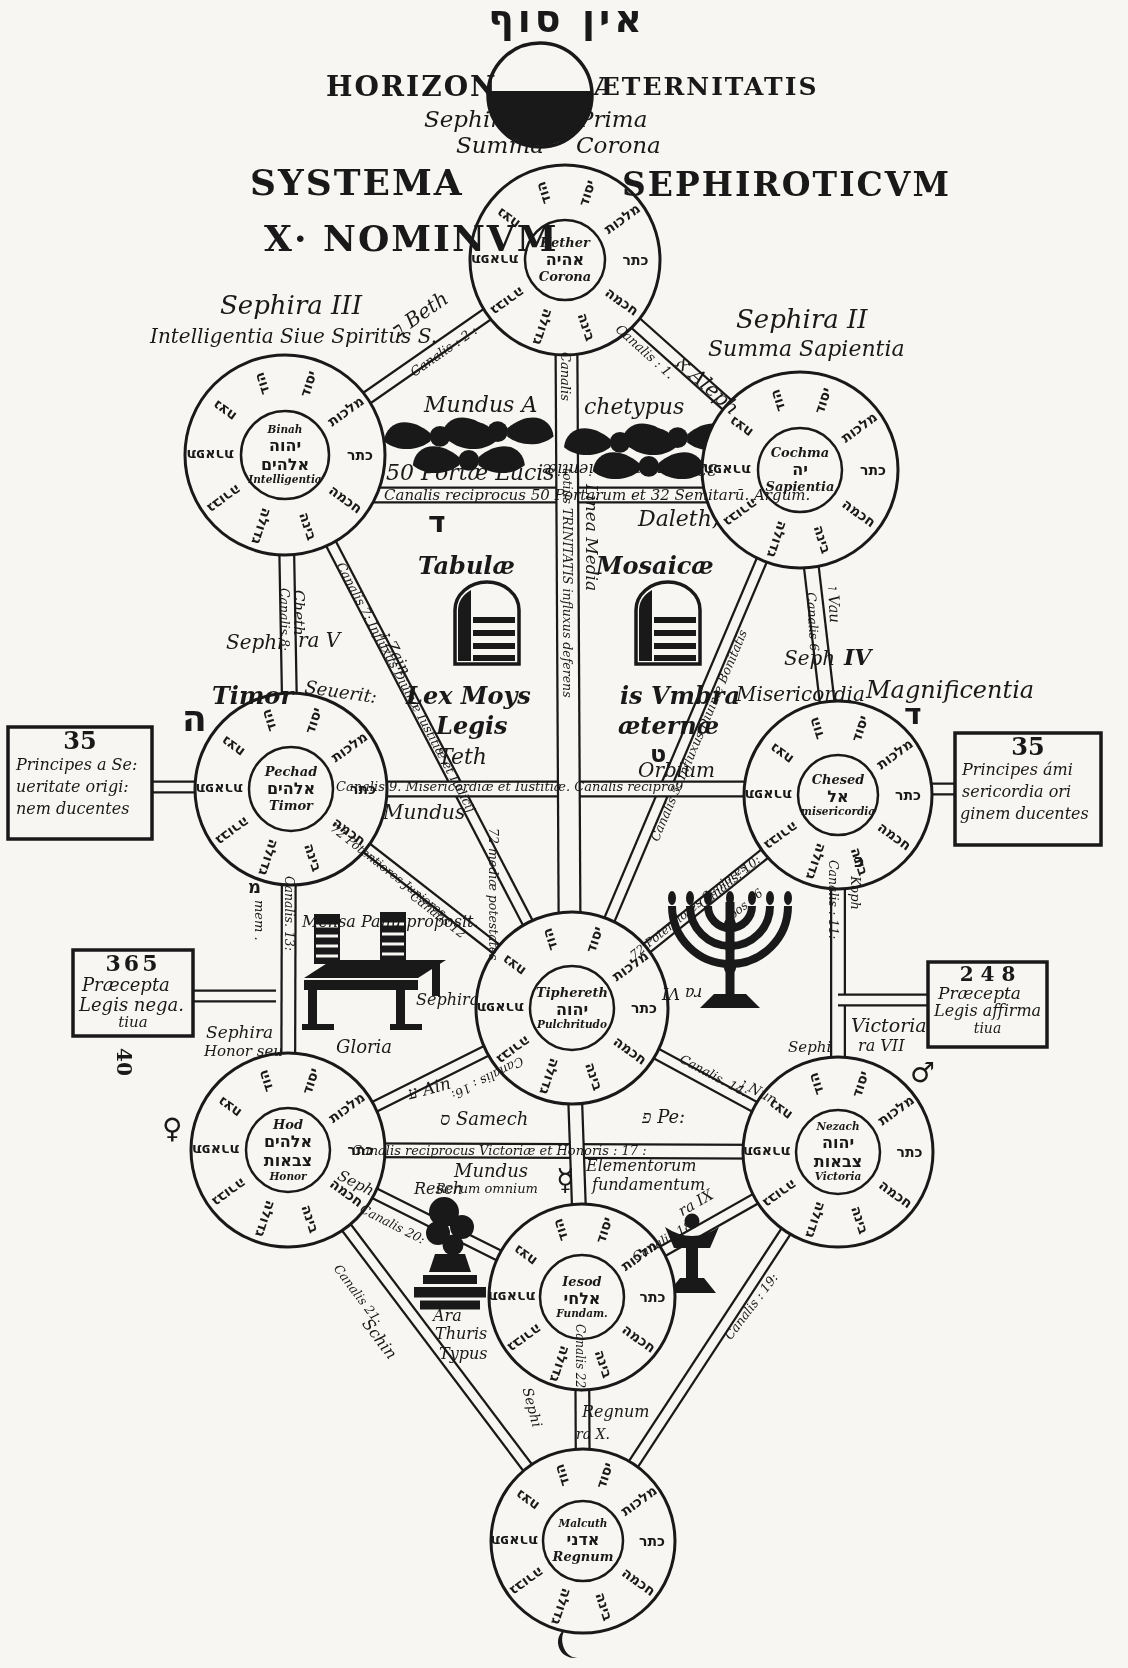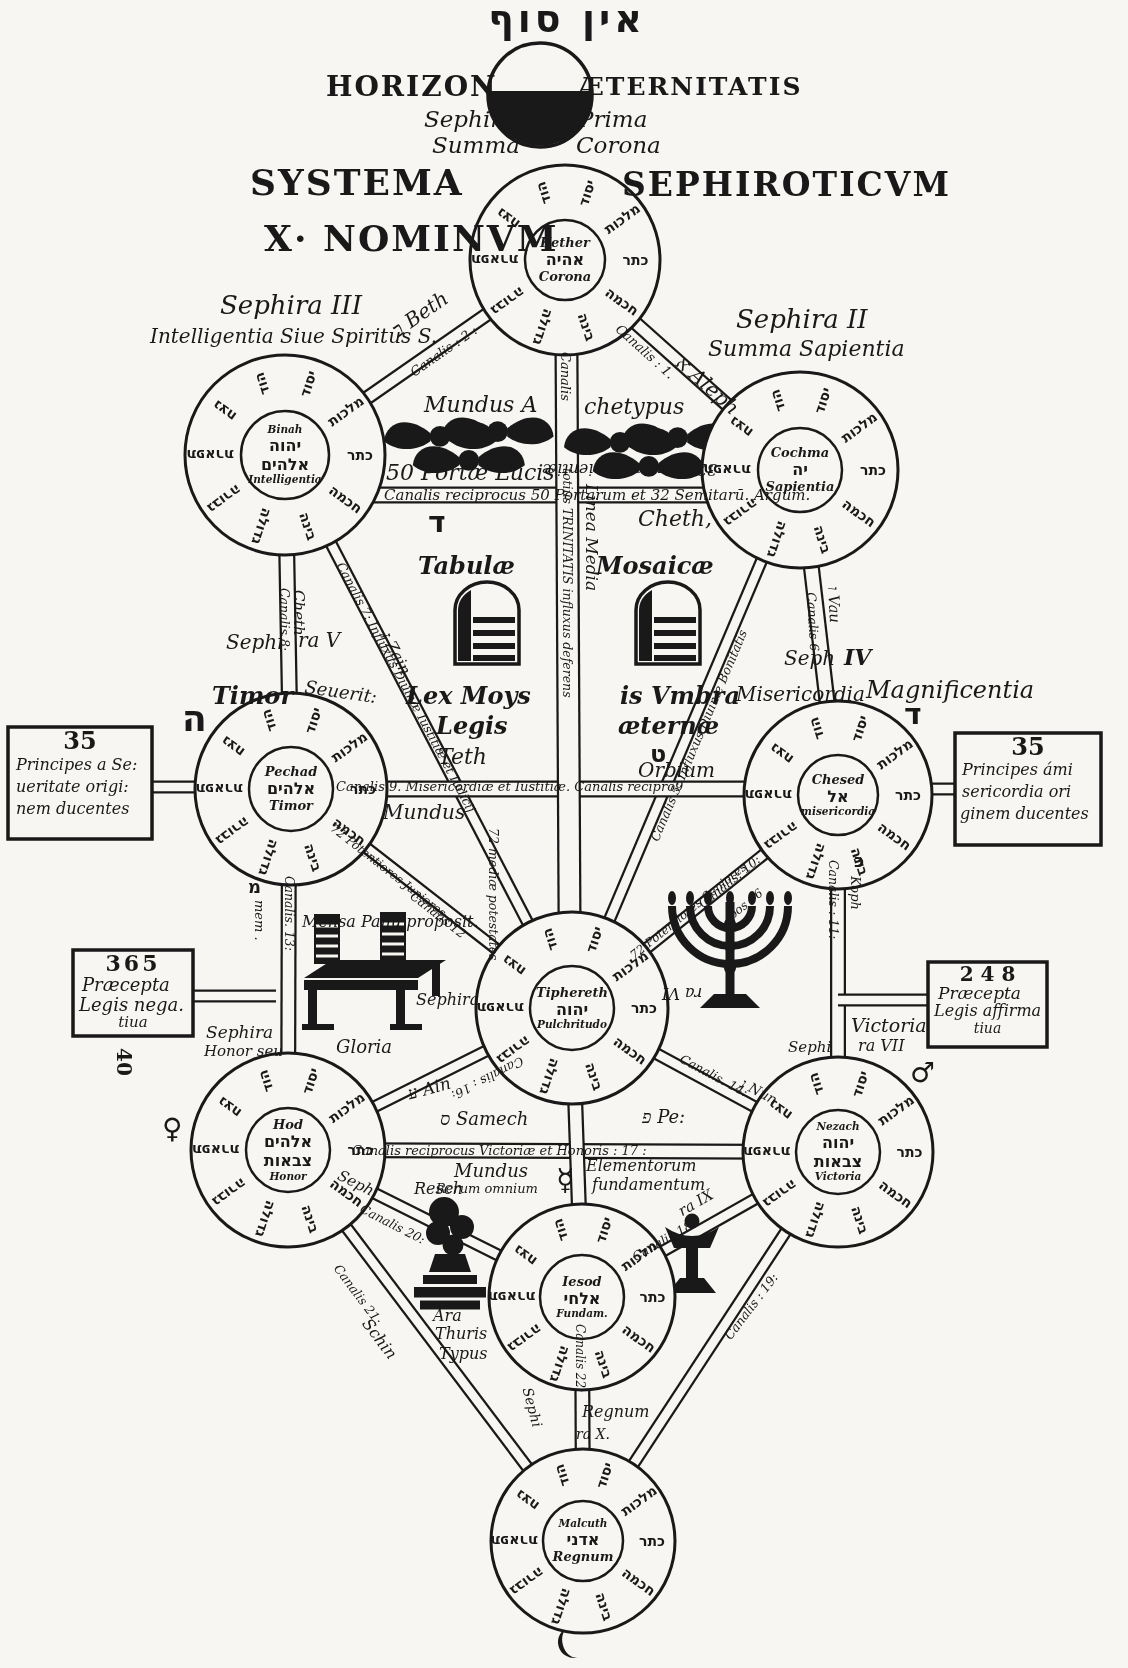--- a/index.html
+++ b/index.html
@@ -393,44 +393,44 @@
         <text x="604.3221726118713" y="1475.3771003756344" transform="rotate(288 604.3221726118713 1475.3771003756344)" text-anchor="middle" dominant-baseline="central" font-size="14" font-weight="700" font-family="&quot;DejaVu Sans&quot;,sans-serif" fill="#191919">יסוד</text>
         <text x="638.8221726118713" y="1500.4428175918192" transform="rotate(324 638.8221726118713 1500.4428175918192)" text-anchor="middle" dominant-baseline="central" font-size="14" font-weight="700" font-family="&quot;DejaVu Sans&quot;,sans-serif" fill="#191919">מלכות</text>
         <circle cx="583" cy="1541" r="40" fill="#f7f6f2" stroke="#191919" stroke-width="2.5"></circle>
         <text x="583" y="1527.36" text-anchor="middle" font-size="10.5" font-style="italic" font-weight="600" font-family="&quot;DejaVu Serif&quot;,serif" fill="#191919">Malcuth</text>
         <text x="583" y="1544.82" text-anchor="middle" font-size="16" font-style="normal" font-weight="700" font-family="&quot;DejaVu Sans&quot;,sans-serif" fill="#191919">אדני</text>
         <text x="583" y="1560.7" text-anchor="middle" font-size="13" font-style="italic" font-weight="600" font-family="&quot;DejaVu Serif&quot;,serif" fill="#191919">Regnum</text>
       </g>
     </svg>
     <div class="lbl t-heb" style="left: 462px; top: 0px; font-size: 38px; width: 210px; white-space: normal; text-align: center; letter-spacing: 4px;">אין סוף</div>
     <div class="lbl t-caps" style="left: 326px; top: 72px; font-size: 28px;">HORIZON</div>
-    <div class="lbl t-caps" style="left: 578px; top: 74px; font-size: 25px;">ÆTERNITATIS</div>
+    <div class="lbl t-caps" style="left: 594px; top: 74px; font-size: 25px;">ÆTERNITATIS</div>
     <div class="lbl t-script" style="left: 424px; top: 108px; font-size: 23px;">Sephira</div>
     <div class="lbl t-script" style="left: 578px; top: 108px; font-size: 23px;">Prima</div>
-    <div class="lbl t-script" style="left: 432px; top: 134px; font-size: 23px;">Summa</div>
+    <div class="lbl t-script" style="left: 456px; top: 134px; font-size: 23px;">Summa</div>
     <div class="lbl t-script" style="left: 576px; top: 134px; font-size: 23px;">Corona</div>
     <div class="lbl t-caps" style="left: 250px; top: 164px; font-size: 36px;">SYSTEMA</div>
     <div class="lbl t-caps" style="left: 622px; top: 168px; font-size: 33px;">SEPHIROTICVM</div>
     <div class="lbl t-caps" style="left: 264px; top: 220px; font-size: 36px;">X· NOMINVM</div>
     <div class="lbl t-script" style="left: 220px; top: 292px; font-size: 26px;">Sephira III</div>
     <div class="lbl t-script" style="left: 150px; top: 326px; font-size: 20px;">Intelligentia Siue Spiritus S.</div>
     <div class="lbl t-script" style="left: 736px; top: 306px; font-size: 26px;">Sephira II</div>
     <div class="lbl t-script" style="left: 708px; top: 338px; font-size: 22px;">Summa Sapientia</div>
     <div class="lbl t-script" style="left: 686px; top: 352px; font-size: 20px; transform: rotate(42deg);">א Aleph</div>
     <div class="lbl t-canal" style="left: 622px; top: 322px; font-size: 13px; transform: rotate(42deg);">Canalis : 1.</div>
     <div class="lbl t-script" style="left: 388px; top: 324px; font-size: 20px; transform: rotate(-35deg);">ב Beth</div>
     <div class="lbl t-canal" style="left: 408px; top: 368px; font-size: 13px; transform: rotate(-35deg);">Canalis : 2 :</div>
     <div class="lbl t-canal" style="left: 572px; top: 352px; font-size: 13px; transform: rotate(90deg);">Canalis</div>
     <div class="lbl t-script" style="left: 424px; top: 394px; font-size: 22px;">Mundus A</div>
     <div class="lbl t-script" style="left: 584px; top: 396px; font-size: 22px;">chetypus</div>
     <div class="lbl t-script" style="left: 386px; top: 462px; font-size: 22px;">50 Portæ Lucis</div>
     <div class="lbl t-script" style="left: 542px; top: 460px; font-size: 16px; transform: rotate(180deg); transform-origin: center center;">32 Semitæ Sapientiæ</div>
     <div class="lbl t-canal" style="left: 384px; top: 488px; font-size: 15px; font-style: italic;">Canalis reciprocus 50 Portarum et 32 Semitarū. Argum.</div>
     <div class="lbl t-heb" style="left: 428px; top: 506px; font-size: 30px;">ד</div>
-    <div class="lbl t-script" style="left: 638px; top: 508px; font-size: 22px;">Cheth,</div>
+    <div class="lbl t-script" style="left: 638px; top: 508px; font-size: 22px;">Daleth,</div>
     <div class="lbl t-canal" style="left: 574px; top: 468px; font-size: 12.5px; transform: rotate(90deg);">totius TRINITATIS influxus deferens</div>
     <div class="lbl t-script" style="left: 600px; top: 484px; font-size: 17px; transform: rotate(90deg);">Linea Media</div>
     <div class="lbl t-ital" style="left: 418px; top: 554px; font-size: 24px;">Tabulæ</div>
     <div class="lbl t-ital" style="left: 596px; top: 554px; font-size: 24px;">Mosaicæ</div>
     <div class="lbl t-ital" style="left: 406px; top: 684px; font-size: 24px;">Lex Moys</div>
     <div class="lbl t-ital" style="left: 620px; top: 684px; font-size: 24px;">is Vmbra</div>
     <div class="lbl t-ital" style="left: 436px; top: 714px; font-size: 24px;">Legis</div>
     <div class="lbl t-ital" style="left: 618px; top: 714px; font-size: 24px;">æternæ</div>
     <div class="lbl t-script" style="left: 438px; top: 746px; font-size: 22px;">Teth</div>
     <div class="lbl t-heb" style="left: 650px; top: 742px; font-size: 24px;">ט</div>

